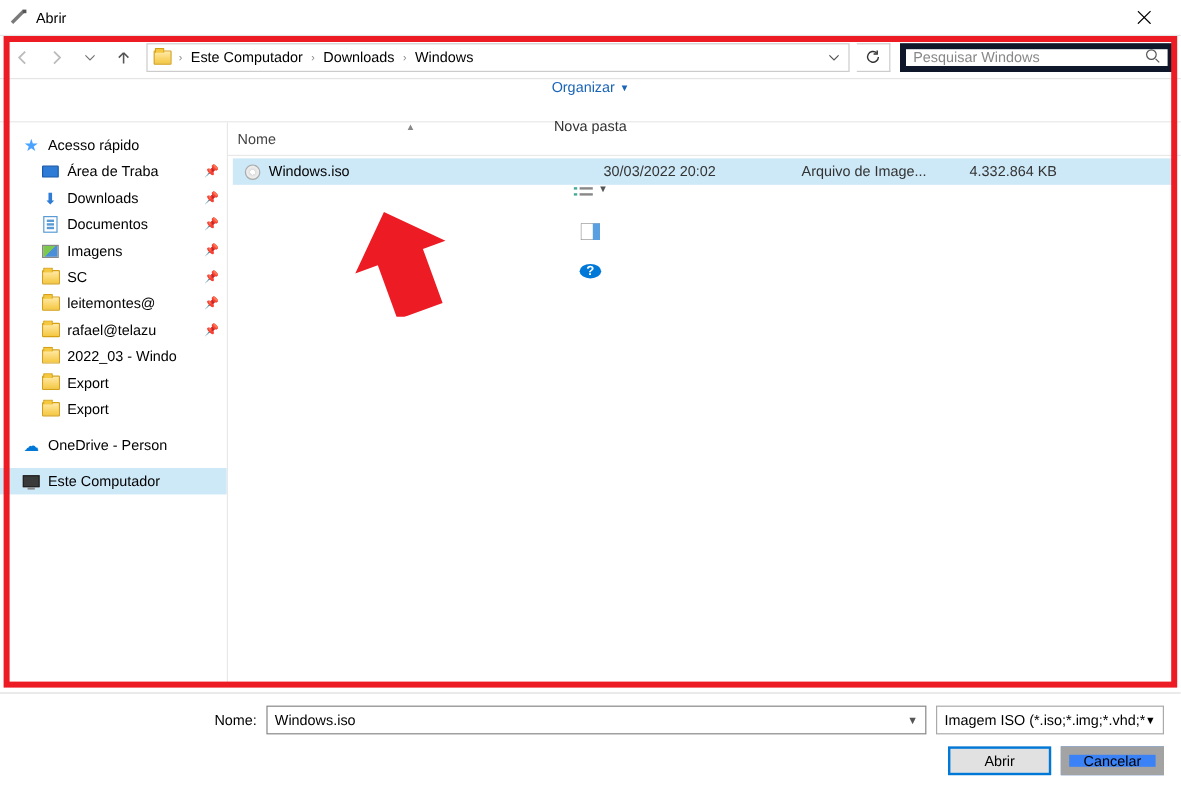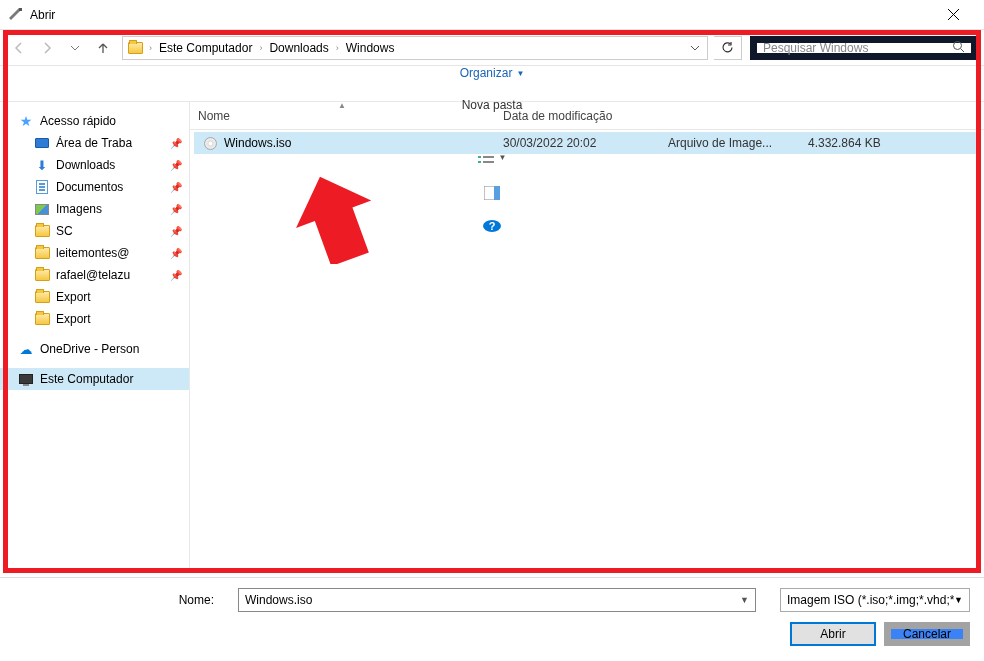--- a/index.html
+++ b/index.html
@@ -14,21 +14,21 @@
 
 .navrow { height: 36px; display:flex; align-items:center; padding: 0 6px; gap:2px; border-bottom:1px solid #e5e5e5; }
 .navbtn { width:26px; height:26px; display:flex; align-items:center; justify-content:center; color:#555; border-radius:2px; }
 .navbtn.disabled { color:#bbb; }
 .addrbar { flex:1; height:24px; border:1px solid #ccc; display:flex; align-items:center; padding:0 2px; margin:0 4px; background:#fff; }
 .addrbar .folder-ico { width:20px; height:20px; display:flex; align-items:center; justify-content:center; margin-right:2px;}
 .crumb { padding:0 5px; height:22px; display:flex; align-items:center; color:#000; }
 .crumb-sep { color:#888; padding:0 2px; font-size:9px;}
 .addr-drop { margin-left:auto; color:#555; padding:0 6px;}
 .refresh { width:28px; height:24px; border:1px solid #ccc; border-left:none; display:flex; align-items:center; justify-content:center; color:#333; }
-.searchbox { width:228px; height:24px; border:7px solid #0f172a; margin-left:6px; display:flex; align-items:center; padding:0 6px; color:#888;text-align:right; }
+.searchbox { width:228px; height:24px; border:5px solid #0f172a; margin-left:6px; display:flex; align-items:center; padding:0 6px; color:#888;text-align:right; }
 .searchbox .mag { margin-left:auto; color:#555;}
 
 .toolbar { height:36px; display:flex; align-items:center; padding:0 12px; gap:18px; border-bottom:1px solid #e8e8e8;flex-direction:column; }
 .toolbar .org { color:#1a64b7; display:flex; align-items:center; gap:4px;}
 .toolbar .org .drop { font-size:8px; color:#1a64b7;}
 .toolbar .np { color:#333; }
 .toolbar .spacer { flex:1; }
 .toolbar .viewbtn { display:flex; align-items:center; gap:3px; color:#333; padding:2px 4px;}
 .toolbar .viewbtn svg { display:block;}
 .toolbar .help { width:18px; height:18px; border-radius:50%; background:#0078d7; color:#fff; display:flex; align-items:center; justify-content:center; font-size:11px; font-weight:bold;}
@@ -56,21 +56,21 @@
 .filerow > div { padding-left:8px; }
 .filerow .c-name { width:301px; display:flex; align-items:center; gap:6px;}
 .filerow .c-date { width:165px; color:#333;}
 .filerow .c-type { width:140px; color:#333;}
 .filerow .c-size { width:140px; color:#333;}
 .file-ico { width:16px; height:16px; display:flex; align-items:center; justify-content:center;}
 
 .arrow-annotation { position:absolute; left:295px; top:174px; z-index:60; pointer-events:none;}
 
 .footer { position:absolute; bottom:0; left:0; right:0; height:84px; border-top:1px solid #ddd; padding:10px 14px; background:#fff;}
-.footer-row1 { display:flex; align-items:center; gap:24px; margin-bottom:10px;}
+.footer-row1 { display:flex; align-items:center; gap:8px; margin-bottom:10px;}
 .footer-row1 .lbl { width:200px; text-align:right; color:#000;}
 .footer-row1 .fn-input { flex:1; height:24px; border:1px solid #888; padding:0 6px; display:flex; align-items:center; justify-content:space-between;}
 .footer-row1 .fn-input .dd { color:#555; font-size:9px;}
 .footer-row1 .filter { width:190px; height:24px; border:1px solid #aaa; padding:0 6px; display:flex; align-items:center; justify-content:space-between;}
 .footer-row2 { display:flex; justify-content:flex-end; gap:8px;}
 .btn { width:86px; height:24px; border:7px solid #a3a3a3; background:#3b82f6; display:flex; align-items:center; justify-content:center;}
 .btn.primary { border:2px solid #0078d7; background:#e1e1e1;}
 
 
 .ico-folder { width:15px; height:12px; background:linear-gradient(#ffe9a6,#f5c842); border:1px solid #d4a016; border-radius:1px; position:relative; }
@@ -235,20 +235,26 @@
           <span class="side-ico">
             <span class="ico-folder"></span>
           </span>
           <span class="side-label">rafael@telazu</span>
           <span class="pin">📌</span>
         </div>
       <div class="side-item sub">
           <span class="side-ico">
             <span class="ico-folder"></span>
           </span>
+          <span class="side-label">2022_03 - Windo</span>
+        </div>
+      <div class="side-item sub">
+          <span class="side-ico">
+            <span class="ico-folder"></span>
+          </span>
           <span class="side-label">Export</span>
         </div>
       <div class="side-item sub">
           <span class="side-ico">
             <span class="ico-folder"></span>
           </span>
           <span class="side-label">Export</span>
         </div>
     </div>
     <div class="side-group">
@@ -268,21 +274,20 @@
         </div>
     </div>
   </div>
 
   <div class="filepane">
     <div class="colheaders">
       <div class="col-name">
           <span>Nome</span>
           <span class="sort">▲</span>
         </div>
-      <div class="col-date">Data de modificação</div>
     </div>
     <div class="filerow">
       <div class="c-name">
         <span class="file-ico">
             <span class="ico-disc"></span>
           </span>
         <span>Windows.iso</span>
       </div>
       <div class="c-date">30/03/2022 20:02</div>
       <div class="c-type">Arquivo de Image...</div>

